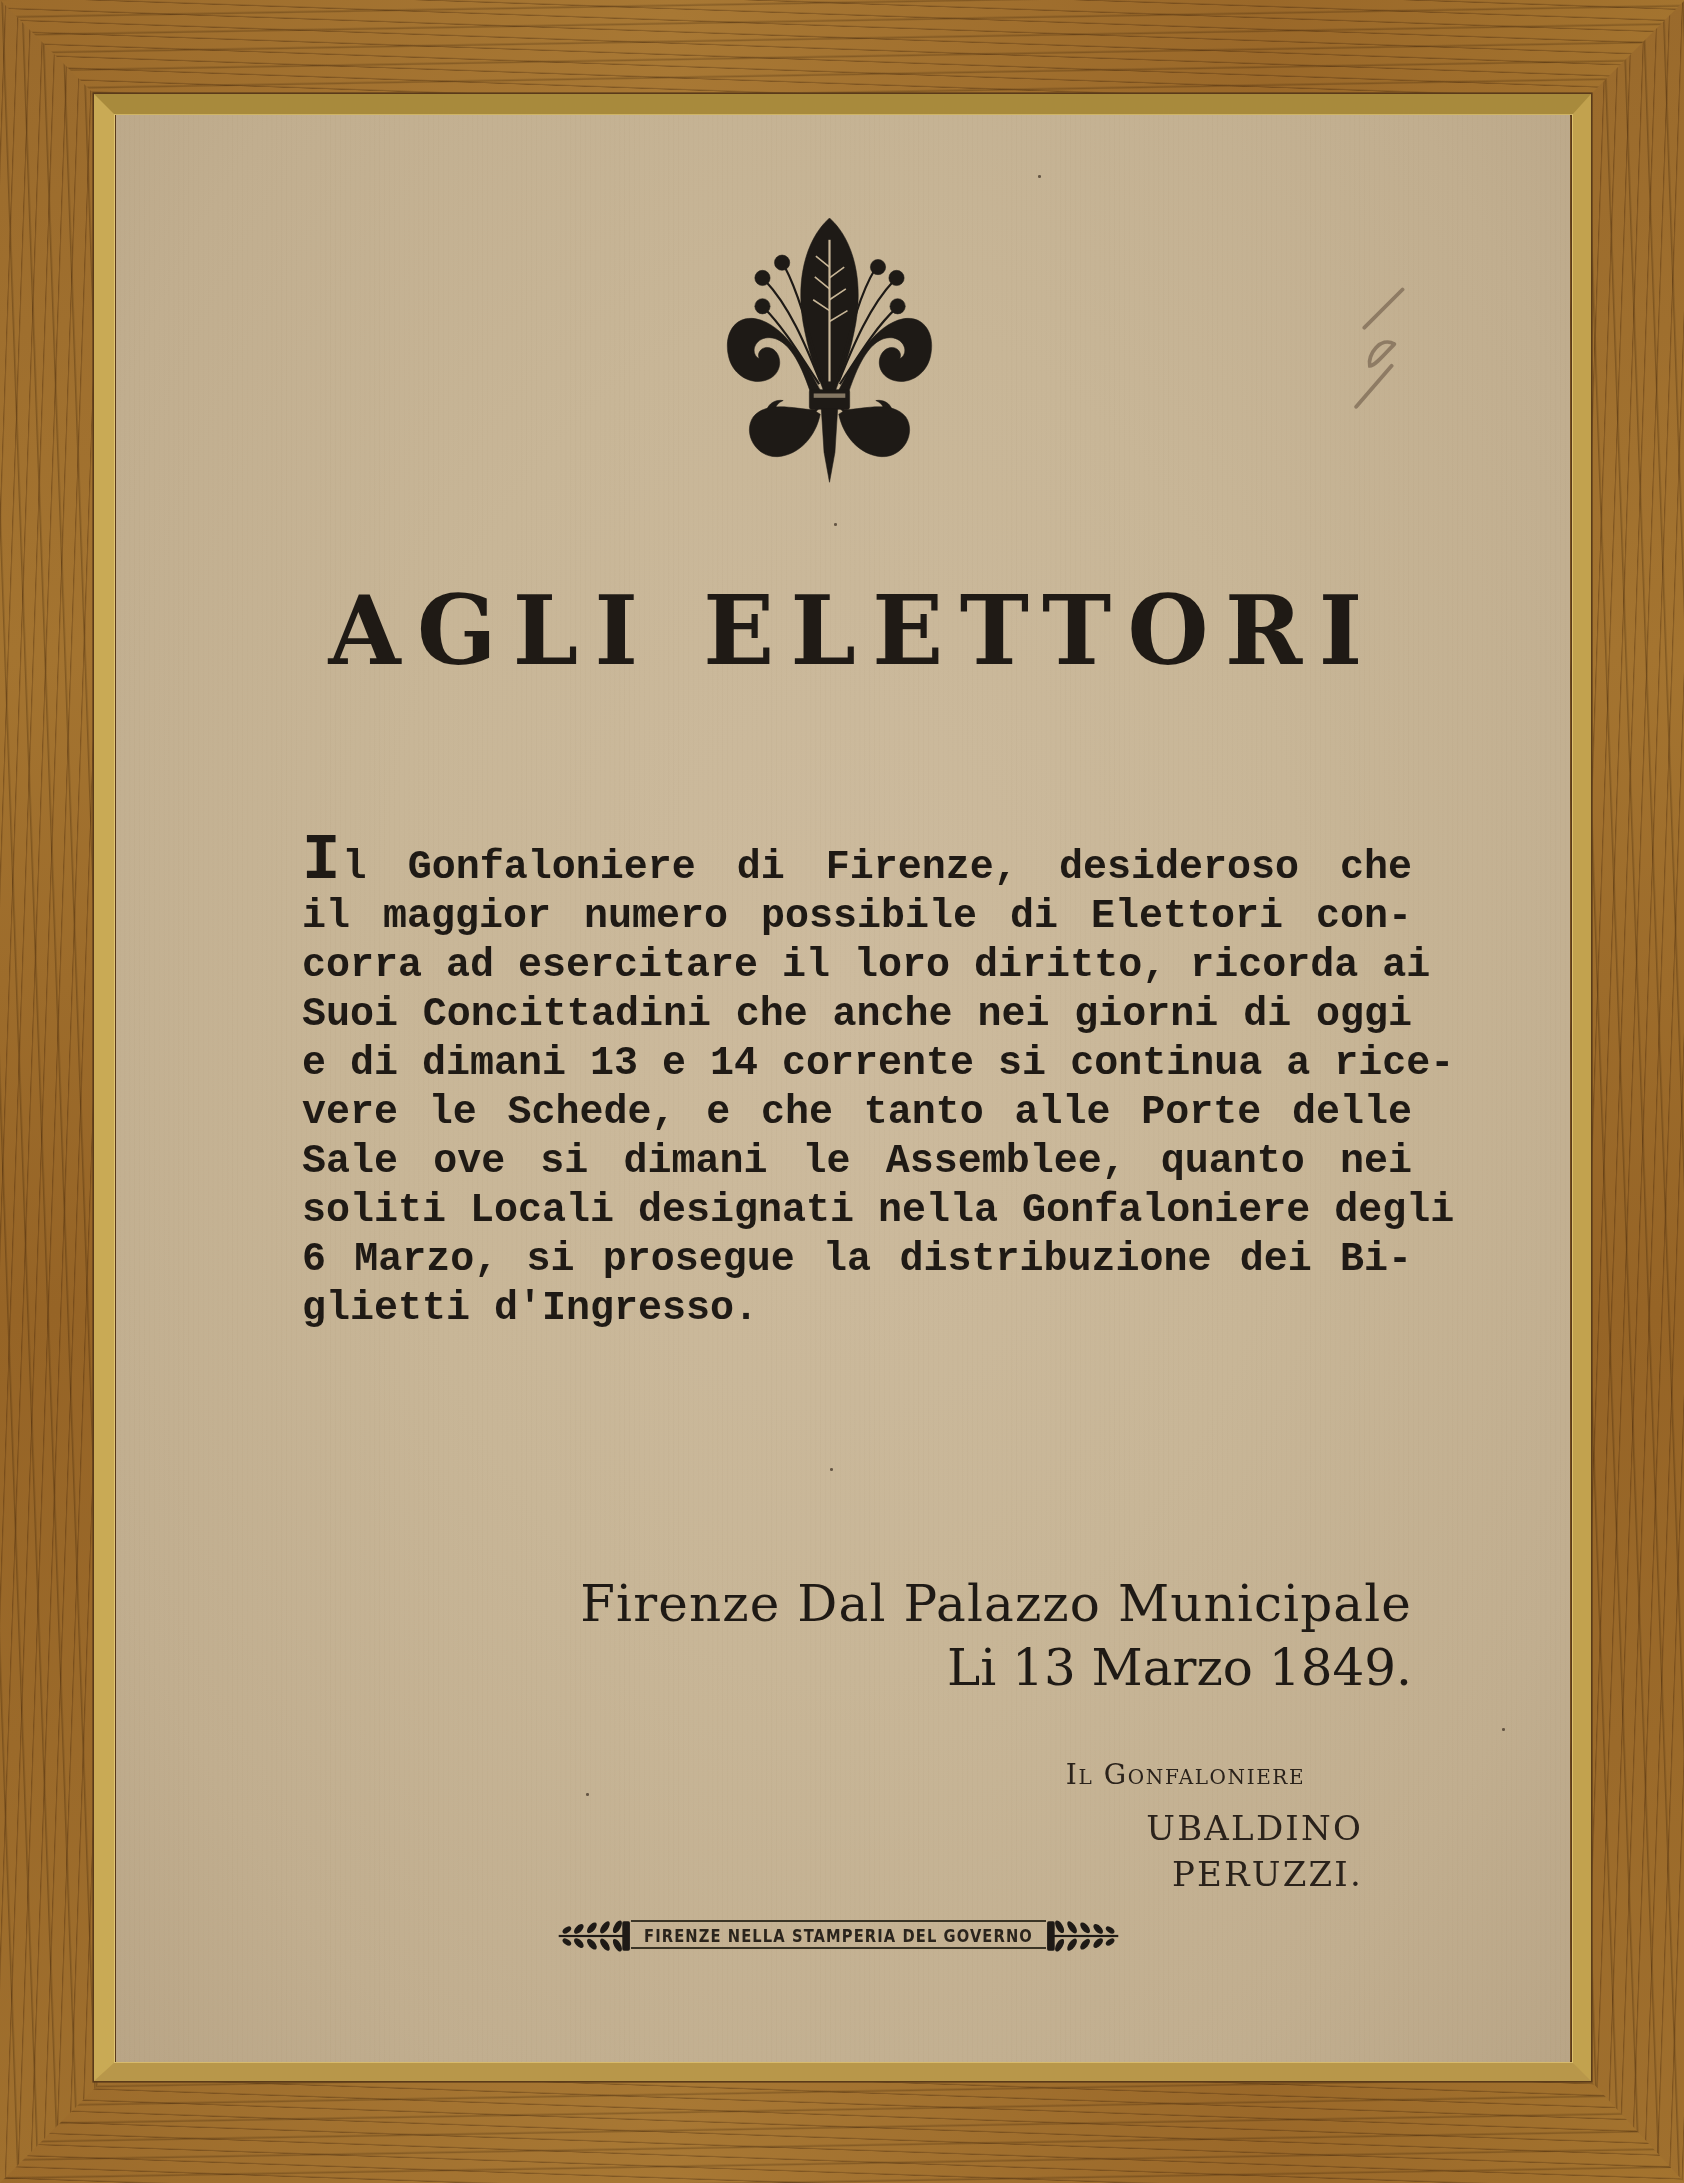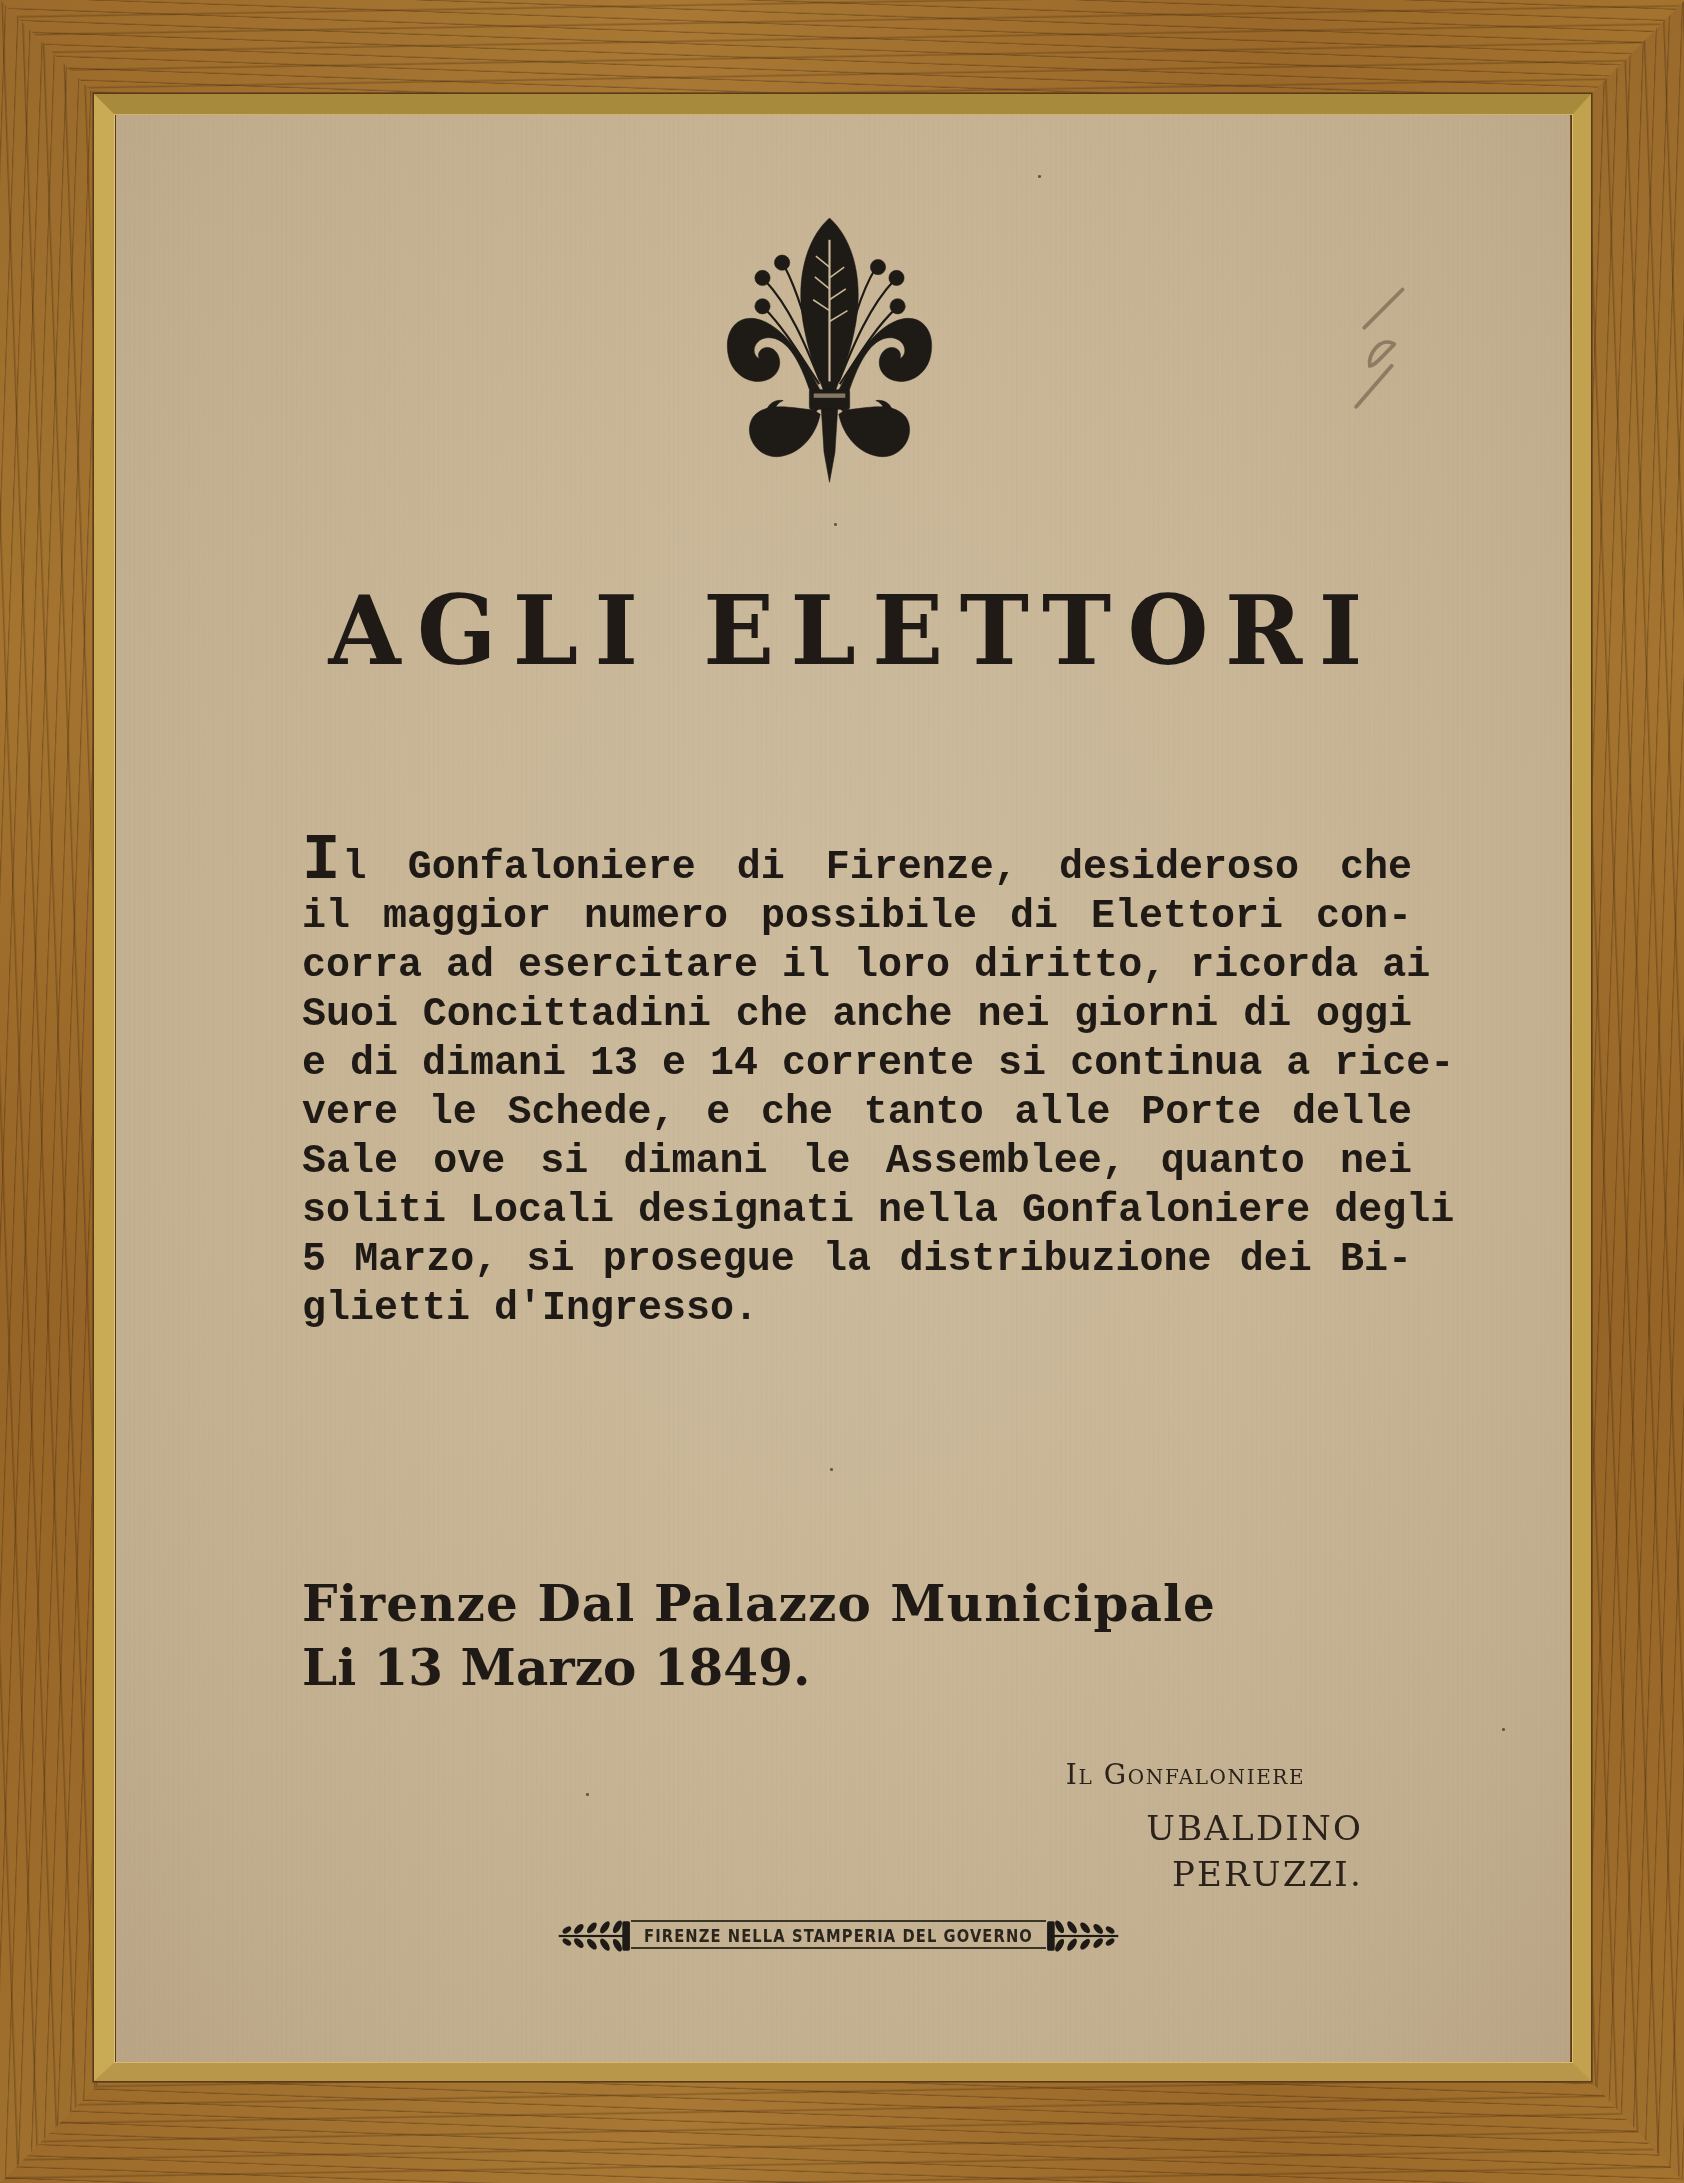--- a/index.html
+++ b/index.html
@@ -80,22 +80,22 @@
       overflow: visible;
     }
     .dropcap {
       font-size: 64px; line-height: 0; display: inline-block;
       vertical-align: baseline; margin-right: 2.2px;
     }
     .body-line.last { text-align-last: left; }
 
     .closing {
       left: 302px; width: 1110px; top: 1572px;
-      text-align: left;
-      font-family: "DejaVu Serif", serif; font-weight: bold;
+      text-align: right;
+      font-family: "DejaVu Serif", serif; font-weight: normal;
       font-size: 50px; line-height: 64px;
     }
     .closing .c-line { display: block; white-space: nowrap; }
     .closing .c-line.first { letter-spacing: 1.1px; }
 
     .signature {
       left: 970px; width: 393px; top: 1756px;
       text-align: center;
       font-family: "DejaVu Serif", serif;
       color: #2a221b;
@@ -188,21 +188,21 @@
 
 <div class="abs body-text ink">
   <span class="body-line"><span class="dropcap">I</span><span>l Gonfaloniere di Firenze, desideroso che</span></span>
   <span class="body-line">il maggior numero possibile di Elettori con-</span>
   <span class="body-line">corra ad esercitare il loro diritto, ricorda ai</span>
   <span class="body-line">Suoi Concittadini che anche nei giorni di oggi</span>
   <span class="body-line">e di dimani 13 e 14 corrente si continua a rice-</span>
   <span class="body-line">vere le Schede, e che tanto alle Porte delle</span>
   <span class="body-line">Sale ove si dimani le Assemblee, quanto nei</span>
   <span class="body-line">soliti Locali designati nella Gonfaloniere degli</span>
-  <span class="body-line">5 Marzo, si prosegue la distribuzione dei Bi-</span>
+  <span class="body-line">6 Marzo, si prosegue la distribuzione dei Bi-</span>
   <span class="body-line last">glietti d'Ingresso.</span>
 </div>
 
 <div class="abs closing ink">
   <span class="c-line first">Firenze Dal Palazzo Municipale</span>
   <span class="c-line">Li 13 Marzo 1849.</span>
 </div>
 
 <div class="abs signature">
   <span class="sig-title">Il Gonfaloniere</span>

